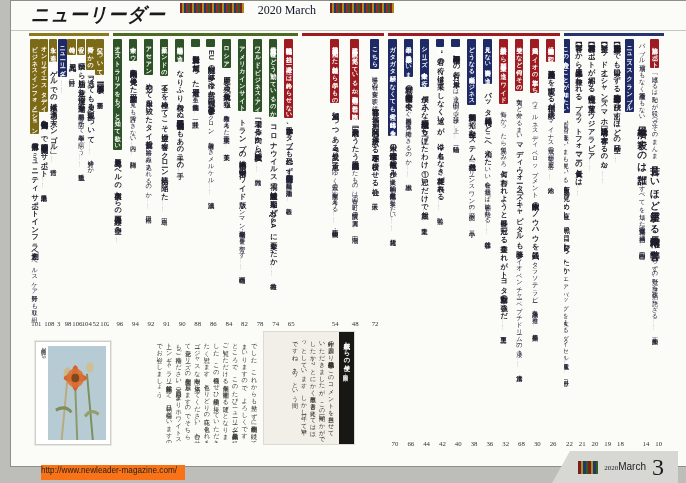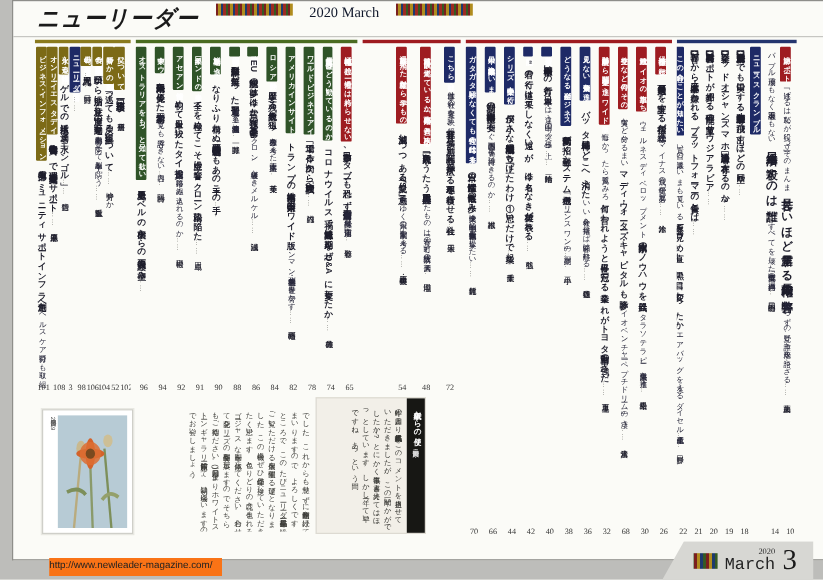--- a/index.html
+++ b/index.html
@@ -106,23 +106,23 @@
   }
   .page-tab{
     position:absolute;right:8px;bottom:0;width:126px;height:32px;
     background:#d7d7d3;clip-path:polygon(18px 0,100% 0,100% 100%,0 100%);
     display:flex;align-items:center;justify-content:flex-end;
     gap:6px;padding:0 14px 0 0;box-sizing:border-box;
   }
   .page-tab .stripes{width:20px;height:13px;
     background:repeating-linear-gradient(90deg,
       #7a1f1f 0 3px,#b08c1e 3px 5px,#1d3a6e 5px 8px,#355a23 8px 10px);}
-  .tab-date{display:flex;flex-direction:column;align-items:flex-end;line-height:1;justify-content:space-between;}
+  .tab-date{display:flex;flex-direction:row;align-items:flex-end;line-height:1;justify-content:space-between;}
   .tab-year{font-family:"Liberation Serif",serif;font-size:7px;color:#222;}
-  .tab-month{font-family:Liberation Mono, monospace;font-size:14px;color:#222;}
+  .tab-month{font-family:Liberation Sans, sans-serif;font-size:10px;color:#222;}
   .tab-num{font-family:"Liberation Serif",serif;font-size:24px;color:#1a1a1a;}
 </style>
 </head>
 <body>
 
 <div class="page">
 
   <div class="header">
     <div class="logo">ニューリーダー</div>
     <div class="stripes"></div>

